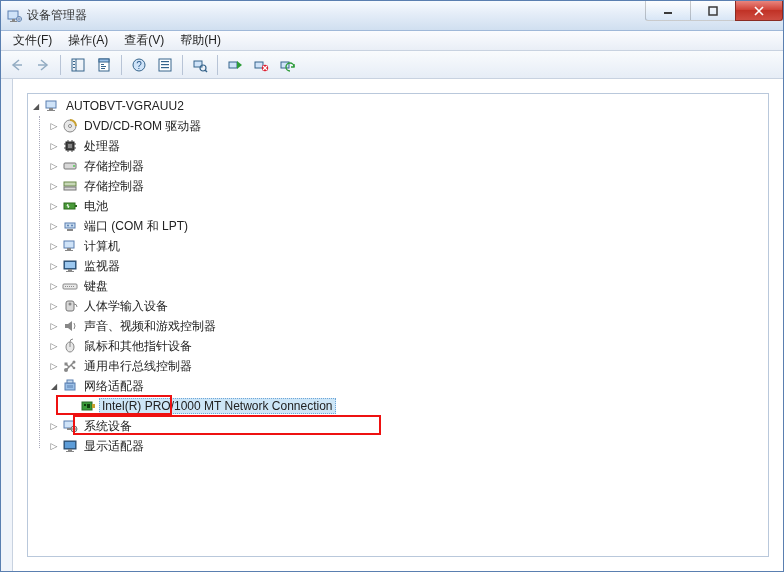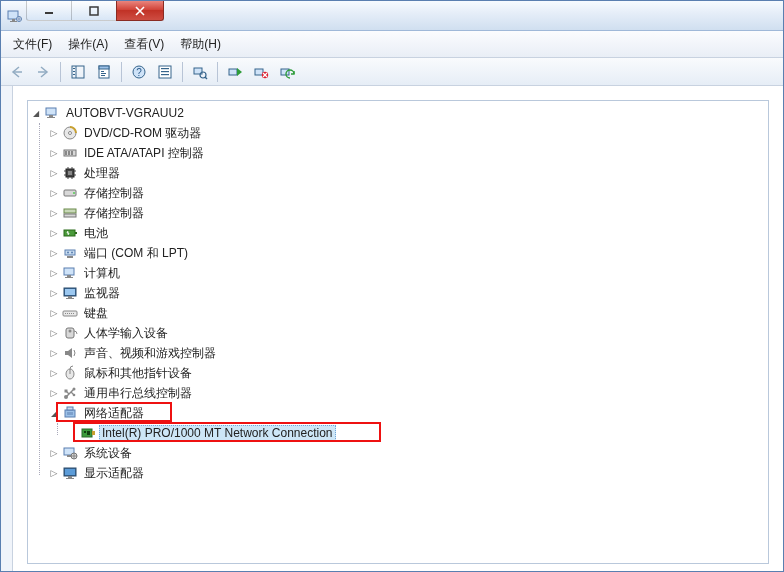--- a/index.html
+++ b/index.html
@@ -50,21 +50,21 @@
   .win-btn.close {
     width: 48px;
     background: linear-gradient(to bottom, #e9857d, #d1453a 45%, #c03024 46%, #ce4d42);
     border-color: #8a2b22;
     border-bottom-right-radius: 3px;
   }
   .win-btn svg { display:block; }
 
   
   .menubar {
-    height: 27px;
+    height: 20px;
     background: linear-gradient(to bottom, #fbfcfe, #e9eef6);
     border-bottom: 1px solid #c8d2e0;
     display: flex;
     align-items: center;
     padding-left: 4px;
   }
   .menu-item {
     padding: 2px 8px;
     color: #222;
     font-size: 12px;
@@ -168,20 +168,21 @@
 <div class="titlebar">
   <span class="app-icon">
     <svg width="16" height="16" viewBox="0 0 16 16">
       <rect x="1" y="3" width="10" height="8" fill="#cfe3f8" stroke="#5a7fb0"></rect>
       <rect x="5" y="11" width="3" height="2" fill="#888"></rect>
       <rect x="3" y="13" width="7" height="1" fill="#888"></rect>
       <circle cx="12" cy="11" r="2.5" fill="#fff" stroke="#5a7fb0"></circle>
       <path d="M12 9 v4 M10 11 h4" stroke="#5a7fb0" stroke-width="0.8"></path>
     </svg>
   </span>
+  <span class="title-text">设备管理器</span>
   <div class="win-controls">
     <div class="win-btn min">
       <svg width="10" height="10">
           <rect x="1" y="6" width="8" height="2" fill="#3a3a3a"></rect>
         </svg>
     </div>
     <div class="win-btn max">
       <svg width="10" height="10">
           <rect x="1" y="1" width="8" height="8" fill="none" stroke="#3a3a3a" stroke-width="1.5"></rect>
         </svg>
@@ -304,29 +305,20 @@
               <svg width="16" height="16" viewBox="0 0 16 16">
                 <use href="#i-disc"></use>
               </svg>
             </span>
             <span class="label">DVD/CD-ROM 驱动器</span>
           </div>
           <div class="node">
             <span class="toggle collapsed"></span>
             <span class="icon">
               <svg width="16" height="16" viewBox="0 0 16 16">
-                <use href="#i-ide"></use>
-              </svg>
-            </span>
-            <span class="label">IDE ATA/ATAPI 控制器</span>
-          </div>
-          <div class="node">
-            <span class="toggle collapsed"></span>
-            <span class="icon">
-              <svg width="16" height="16" viewBox="0 0 16 16">
                 <use href="#i-cpu"></use>
               </svg>
             </span>
             <span class="label">处理器</span>
           </div>
           <div class="node">
             <span class="toggle collapsed"></span>
             <span class="icon">
               <svg width="16" height="16" viewBox="0 0 16 16">
                 <use href="#i-hdd"></use>

